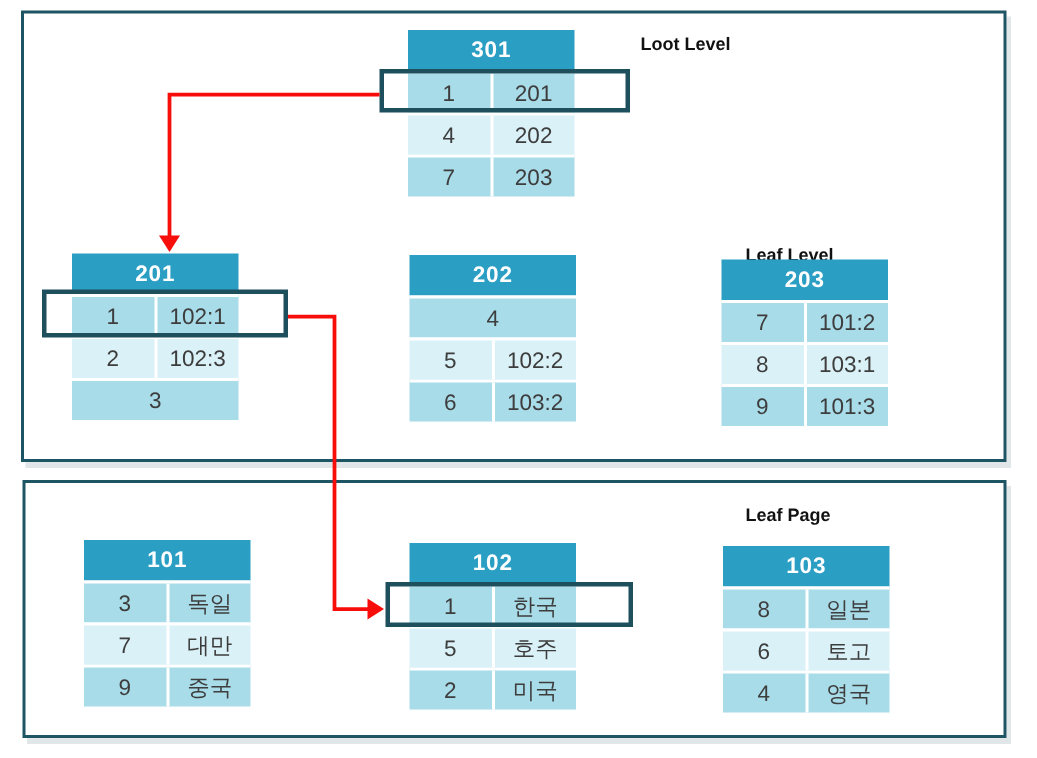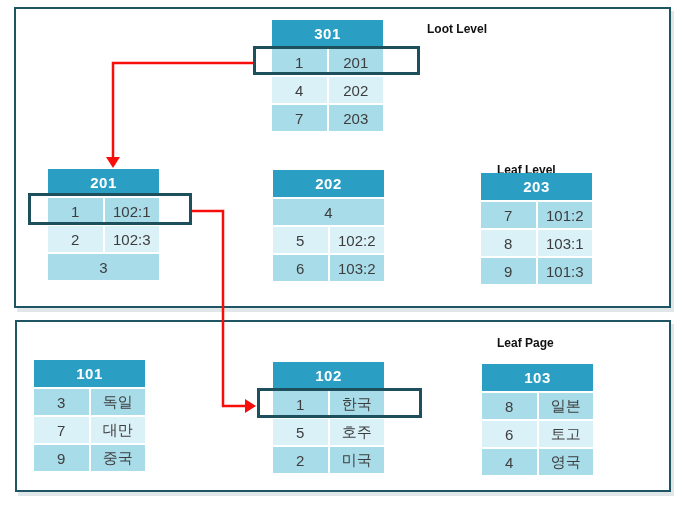--- a/index.html
+++ b/index.html
@@ -44,21 +44,21 @@
   .trow.light{background:var(--c-row-light);}
   .tcell{
     flex:1;display:flex;align-items:center;justify-content:center;
     font-size:15px;color:var(--c-cell-text);box-sizing:border-box;
   }
   .tcell + .tcell{border-left:2px solid #ffffff;}
   #table-301{left:272px;top:20px;}
   #table-201{left:48px;top:169px;}
   #table-202{left:273px;top:170px;}
   #table-203{left:481px;top:173px;}
-  #table-101{left:34px;top:360px;}
+  #table-101{left:56px;top:360px;}
   #table-102{left:273px;top:362px;}
   #table-103{left:482px;top:364px;}
   .hl-under{position:absolute;background:#ffffff;z-index:1;}
   .hl-frame{
     position:absolute;background:transparent;z-index:4;
     border:3px solid var(--c-highlight);box-sizing:border-box;
   }
   #hl-under-301,#hl-frame-301{left:253px;top:46px;width:167px;height:29px;}
   #hl-under-201,#hl-frame-201{left:28px;top:193px;width:164px;height:32px;}
   #hl-under-102,#hl-frame-102{left:257px;top:388px;width:165px;height:30px;}

